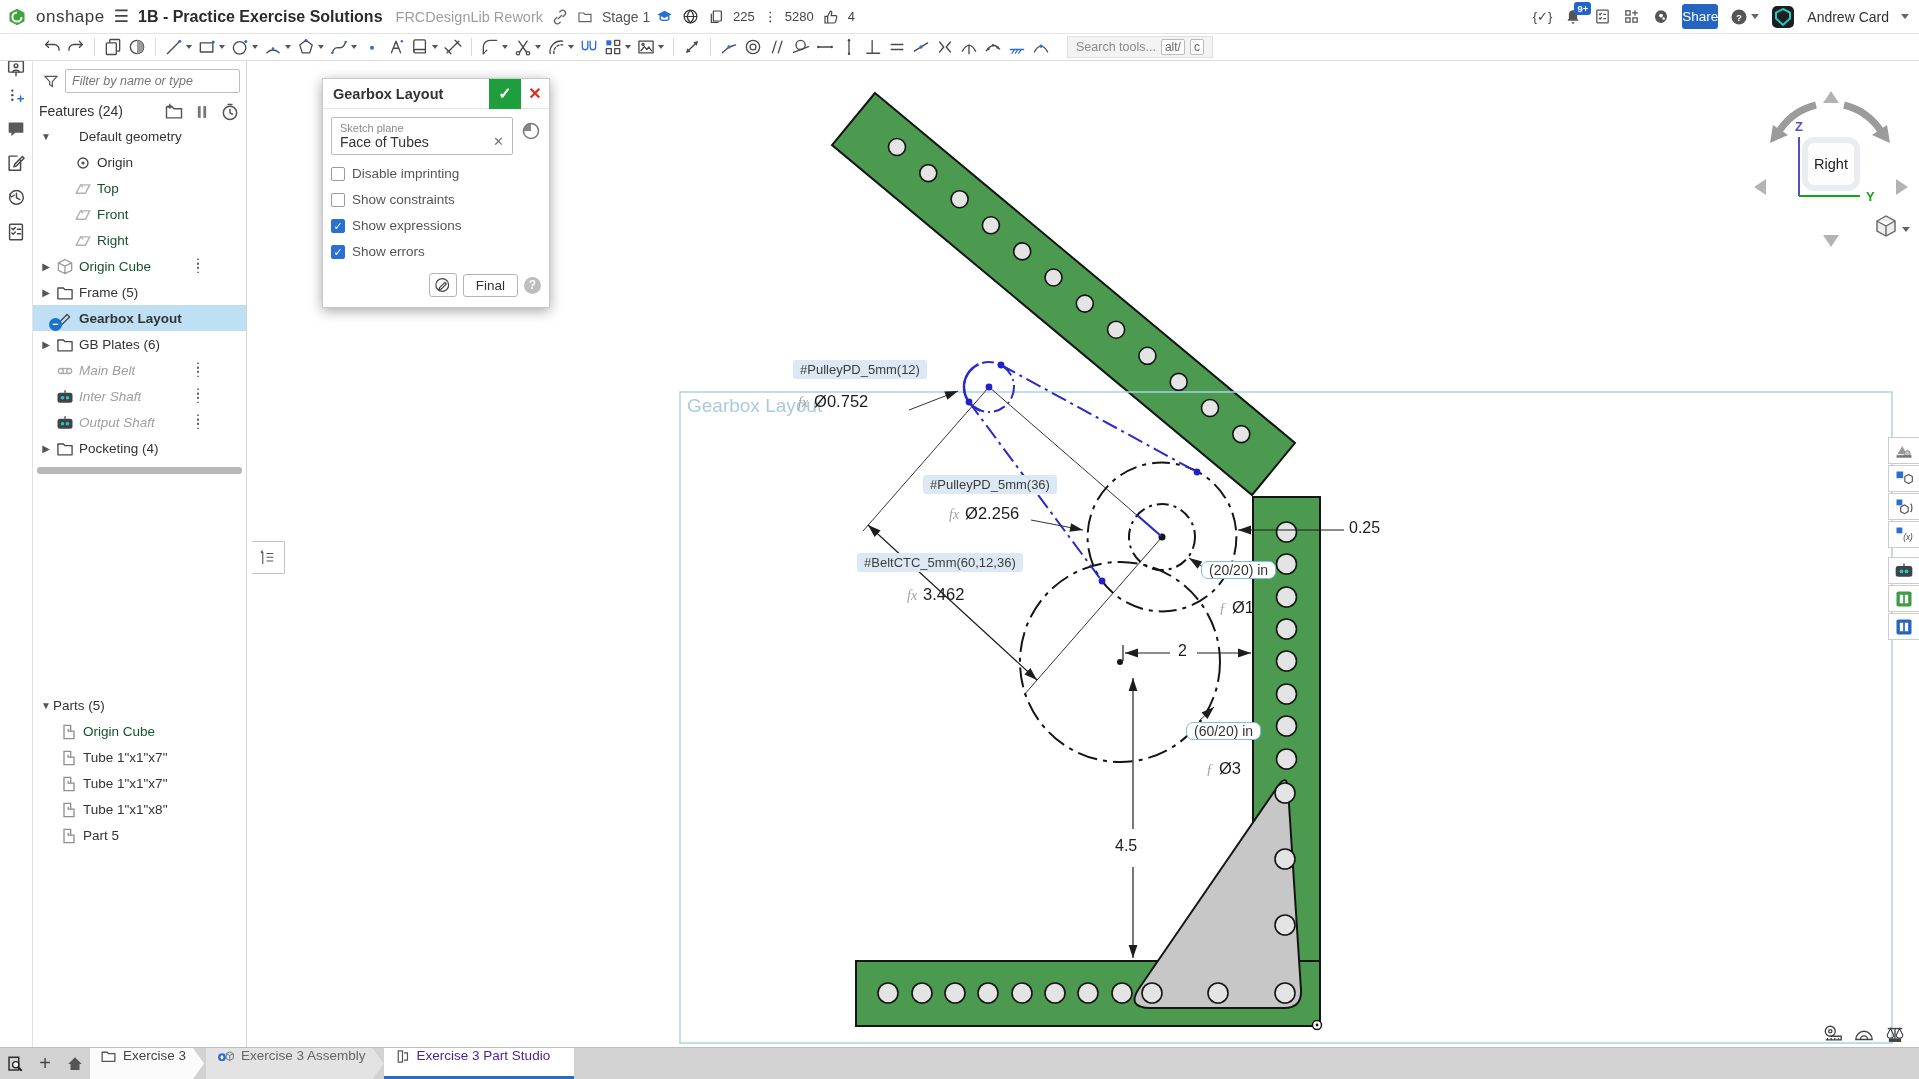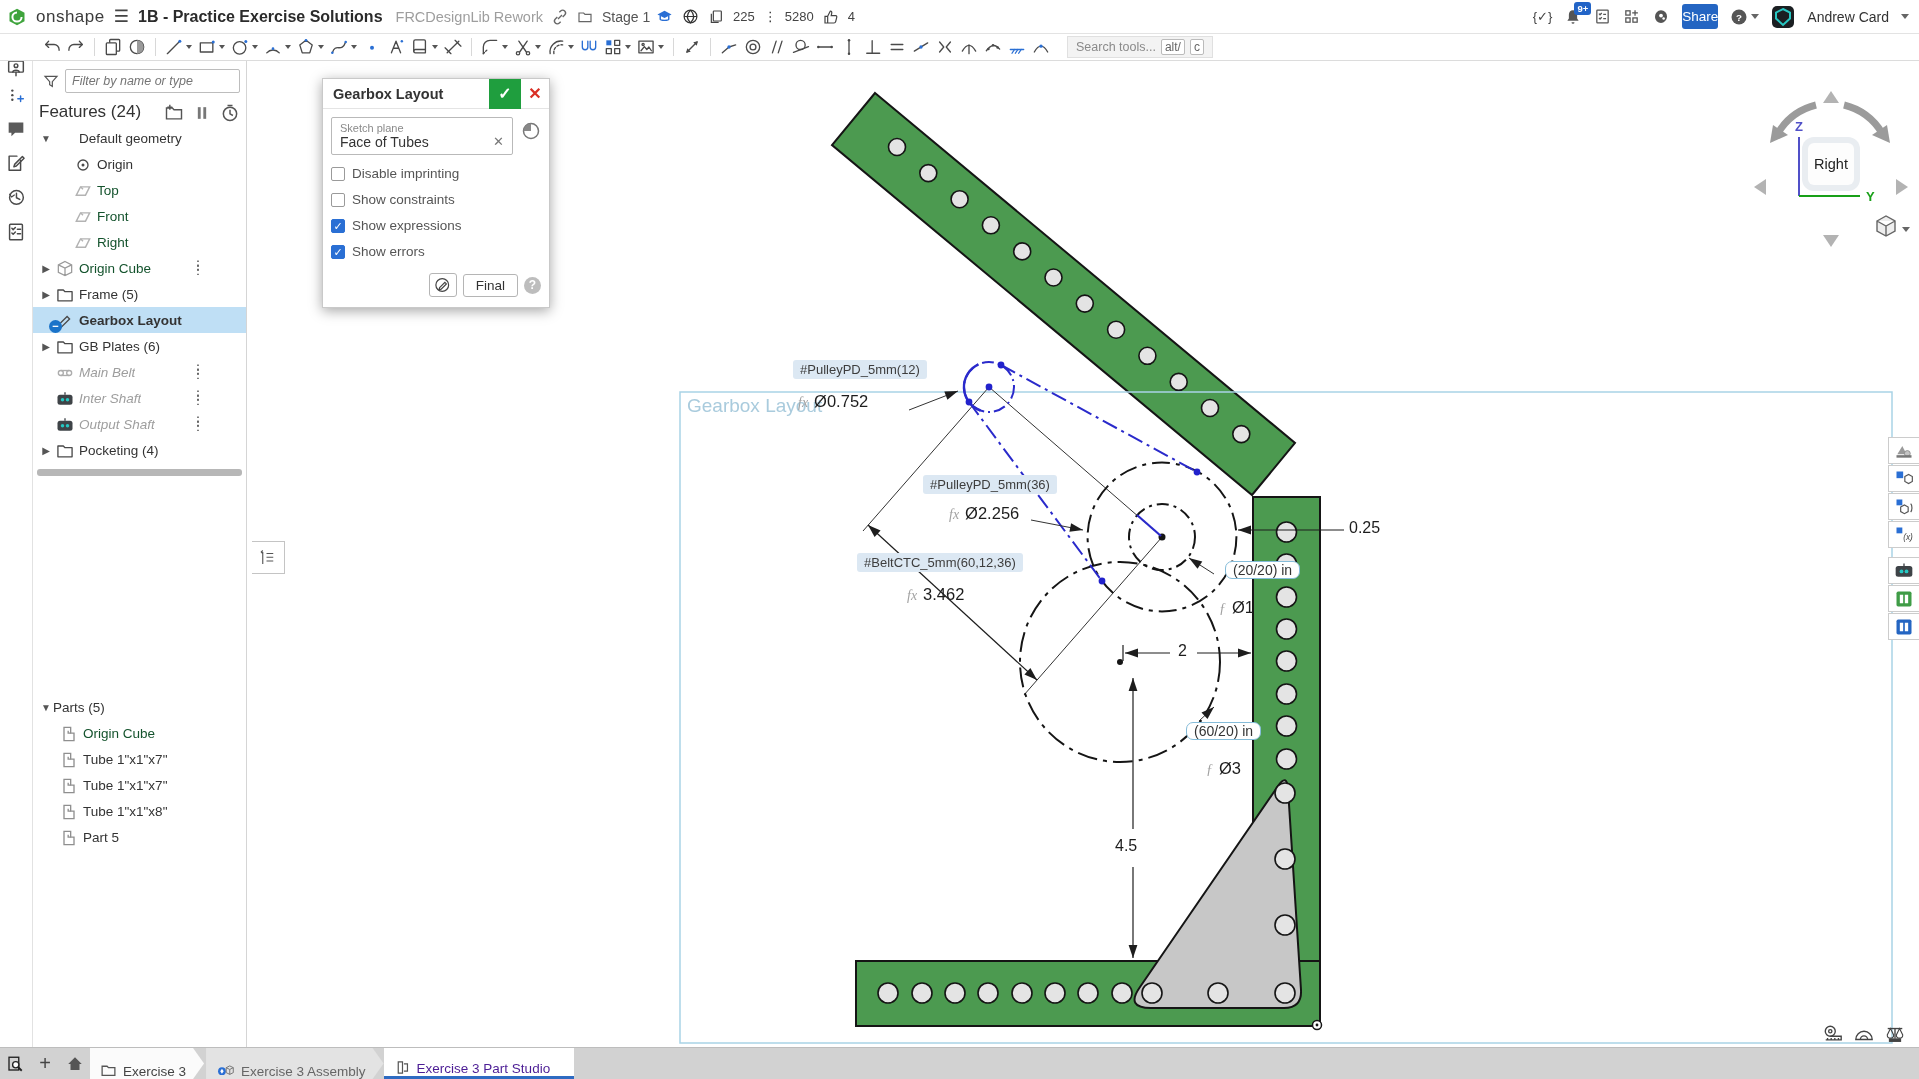--- a/index.html
+++ b/index.html
@@ -36,21 +36,21 @@
   #leftstrip { position:absolute; left:0; top:61px; width:33px; height:986px; background:#fff;
     border-right:1px solid #e2e2e2; z-index:20; }
   .stripic { position:absolute; left:5px; width:22px; height:22px; }
   
   #panel { position:absolute; left:33px; top:61px; width:214px; height:986px; background:#fff;
     border-right:1px solid #d5d5d5; z-index:20; font-size:13.5px; }
   #filterrow { display:flex; align-items:center; gap:6px; padding:8px 6px 4px 10px; }
   #filterbox { flex:1; border:1px solid #bdbdbd; border-radius:2px; height:24px; font-style:italic;
     color:#999; font-size:12.5px; padding:0 6px; font-family:"Liberation Sans",sans-serif; width:150px; }
   #feat-head { display:flex; align-items:center; padding:5px 6px 3px 6px; color:#333; }
-  #feat-head .hlabel { flex:1; font-size:17px; }
+  #feat-head .hlabel { flex:1; font-size:14px; }
   .hic { width:20px; height:18px; margin-left:8px; }
   .trow { display:flex; align-items:center; height:26px; padding-left:6px; position:relative; cursor:pointer; }
   .trow .chev { width:14px; text-align:center; color:#555; font-size:10px; flex:none; }
   .trow .ticon { width:20px; height:18px; margin:0 4px 0 2px; flex:none; position:relative; }
   .trow .tlabel { white-space:nowrap; overflow:hidden; }
   .trow .dots { position:absolute; right:42px; color:#333; letter-spacing:0; font-size:12px; line-height:5px; }
   .t-gray .tlabel { color:#14532d; }
   .t-grayitalic .tlabel { color:#9e9e9e; font-style:italic; }
   .t-selected { background:#bfdff5; }
   .t-selected .tlabel { font-weight:bold; color:#333; }
@@ -103,21 +103,21 @@
   .sketchbtn { width:28px; height:24px; border:1px solid #b5b5b5; border-radius:3px; background:#fff;
     display:flex; align-items:center; justify-content:center; }
   .finalbtn { border:1px solid #b5b5b5; border-radius:3px; background:#fff; font-size:13.5px;
     padding:3px 12px; color:#333; font-family:"Liberation Sans",sans-serif; }
   .qmark { width:17px; height:17px; border-radius:50%; background:#bdbdbd; color:#fff; font-size:12px;
     text-align:center; line-height:17px; font-weight:bold; }
   
   #statusbar { position:absolute; left:0; top:1047px; width:1919px; height:32px; background:#d2d2d2;
     border-top:1px solid #bdbdbd; display:flex; align-items:stretch; z-index:30; }
   .sbic { display:flex; align-items:center; justify-content:center; width:30px; }
-  .dtab { display:flex; align-items:flex-end; gap:6px; padding:0 18px 0 10px; font-size:13.5px; position:relative;
+  .dtab { display:flex; align-items:flex-start; gap:6px; padding:0 18px 0 10px; font-size:13.5px; position:relative;
     clip-path:polygon(0 0, calc(100% - 11px) 0, 100% 50%, calc(100% - 11px) 100%, 0 100%); }
   .dtab.t1 { background:#fbfbfb; color:#444; }
   .dtab.t2 { background:#e3e3e3; color:#666; margin-left:2px; }
   .dtab.active { background:#fff; color:#4c1d95; clip-path:none; border-bottom:3px solid #2e6bc2; padding-right:24px; }
 </style>
 </head>
 <body>
 
 <div id="topbar">
   <div id="tb-left">
@@ -824,21 +824,21 @@
       <polygon points="967,646 954.5,651.6 960.5,658.1" fill="#1d1d1d"></polygon>
     </svg>
   <div id="anno">
       <div class="watermark" style="left:440px;top:334px;">Gearbox Layout</div>
       <div class="chip" style="left:546px;top:299px;">#PulleyPD_5mm(12)</div>
       <div class="fxrow" style="left:551px;top:331px;"><span class="fx">fx</span>Ø0.752</div>
       <div class="chip" style="left:676px;top:414px;">#PulleyPD_5mm(36)</div>
       <div class="fxrow" style="left:702px;top:443px;"><span class="fx">fx</span>Ø2.256</div>
       <div class="chip" style="left:610px;top:492px;">#BeltCTC_5mm(60,12,36)</div>
       <div class="fxrow" style="left:660px;top:524px;"><span class="fx">fx</span>3.462</div>
-      <div class="expr" style="left:978px;top:500px;">(20/20) in</div>
+      <div class="expr" style="left:954px;top:500px;">(20/20) in</div>
       <div class="fxrow" style="left:972px;top:537px;"><span class="fx">ƒ</span>Ø1</div>
       <div class="dimtxt" style="left:1100px;top:458px;">0.25</div>
       <div class="dimtxt" style="left:929px;top:581px;">2</div>
       <div class="expr" style="left:939px;top:661px;">(60/20) in</div>
       <div class="fxrow" style="left:959px;top:698px;"><span class="fx">ƒ</span>Ø3</div>
       <div class="dimtxt" style="left:866px;top:776px;">4.5</div>
     </div>
   <div id="flyoutbtn">
     <svg width="18" height="18" viewBox="0 0 24 24" fill="none" stroke="#555" stroke-width="1.8">
         <path d="M5 4 v16 M10 6 h9 M10 11 h9 M10 16 h9 M5 2 l-2 2 2 2" stroke-width="1.5"></path>

